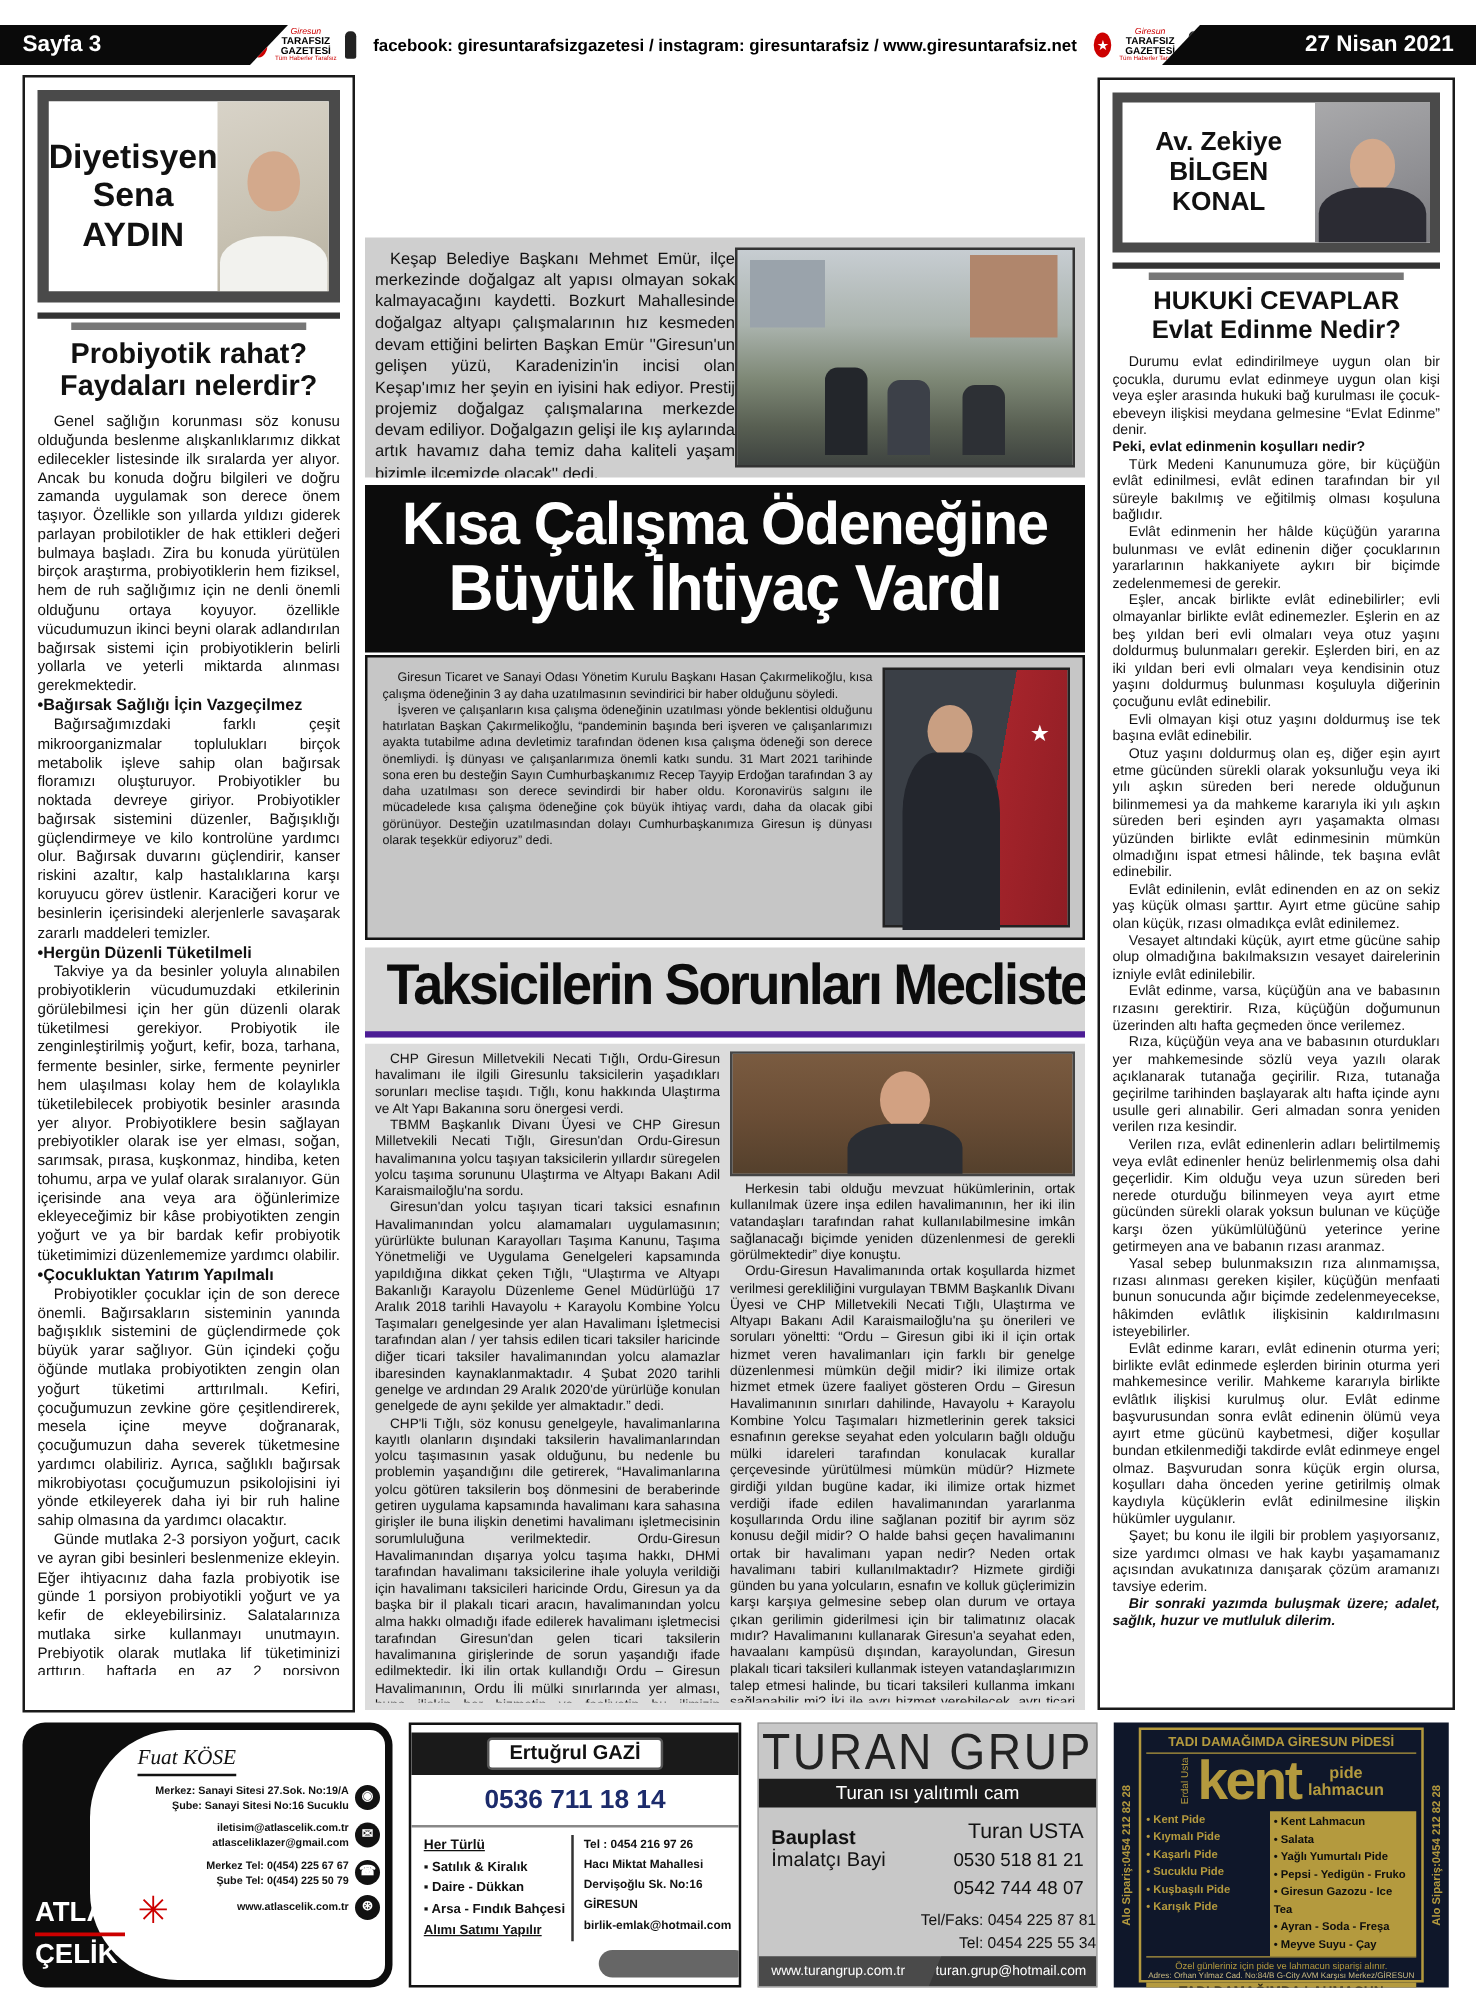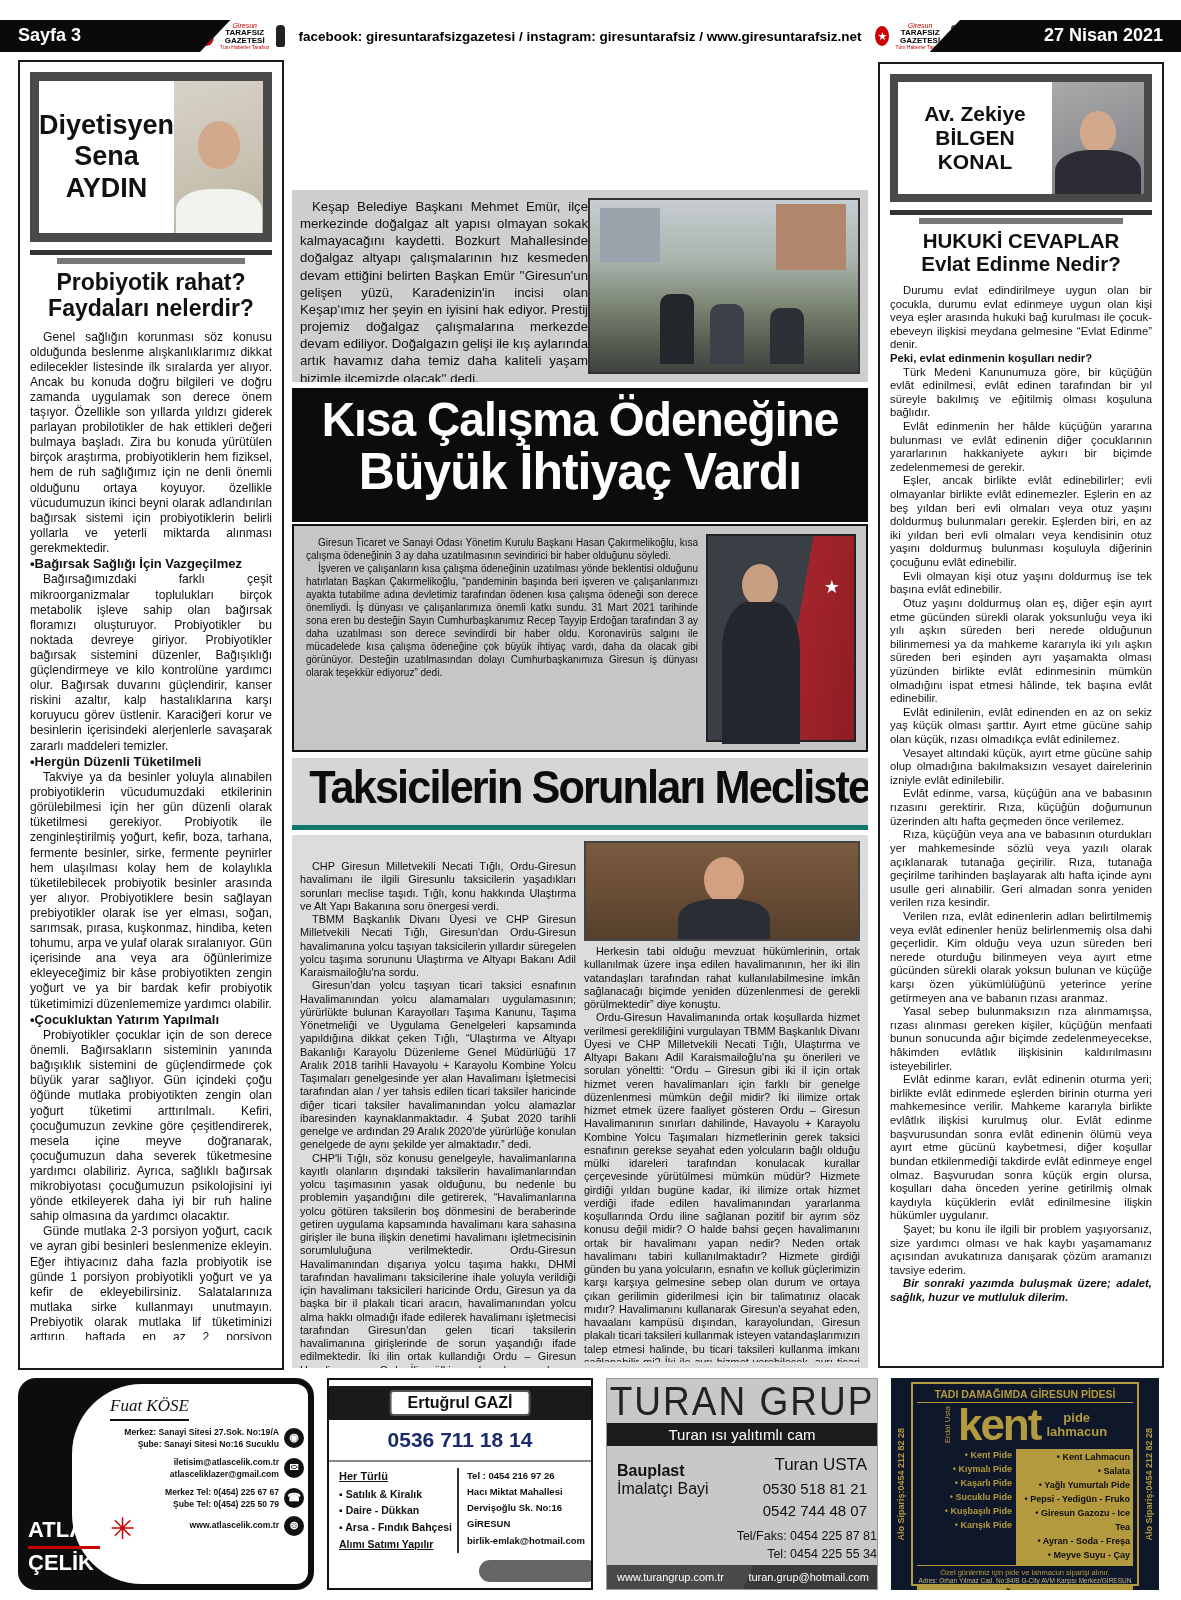--- a/index.html
+++ b/index.html
@@ -57,39 +57,39 @@
   .closing { font-weight:bold; font-style:italic; }
   
   .banner { position:absolute; left:292px; width:576px; color:#fff; text-align:center; overflow:hidden; }
   .banner .bl { font-weight:bold; white-space:nowrap; letter-spacing:-1px; }
   #ban1 { top:62px; height:126px; background:#3f3f3f; padding-top:2px; }
   #ban1 .l1 { font-size:44px; transform:scaleX(.97); }
   #ban1 .l2 { font-size:54px; margin-top:-8px; transform:scaleX(.98); }
   #ban2 { top:388px; height:134px; background:#0c0c0c; padding-top:4px; }
   #ban2 .l1 { font-size:48px; transform:scaleX(.96); }
   #ban2 .l2 { font-size:52px; margin-top:-6px; transform:scaleX(.96); }
-  #ban3 { top:758px; height:72px; background:#d6d6d6; color:#0c0c0c; border-bottom:5px solid #0f766e; }
+  #ban3 { top:758px; height:72px; background:#d6d6d6; color:#0c0c0c; border-bottom:5px solid #4c1d95; }
   #ban3 .l1 { font-size:46px; letter-spacing:-2px; transform:scaleX(.94); margin-top:2px; }
   .storybox { position:absolute; left:292px; width:576px; overflow:hidden; }
   #story1 { top:190px; height:192px; background:#cfcfcf; padding:8px; }
   #story1 .txt { width:288px; font-size:13.2px; line-height:1.3; text-align:justify; }
   #story1 .photo { position:absolute; right:8px; top:8px; width:272px; height:176px; border:2px solid #333;
     background:linear-gradient(180deg,#c7cdd2 0%,#aab3ad 35%,#7e8876 60%,#585f52 82%,#3e4340 100%); }
   #story1 .bldg { position:absolute; background:#9aa3ab; }
   #story1 .fig { position:absolute; bottom:8px; width:34px; height:70px; border-radius:10px 10px 0 0; background:#23262b; }
   #story2 { top:524px; height:228px; background:#c6c6c6; border:2px solid #111; padding:10px 12px; }
   #story2 .txt { width:392px; font-size:10px; line-height:1.3; text-align:justify; }
   #story2 .photo { position:absolute; right:10px; top:8px; width:150px; height:208px; border:2px solid #222;
     background:linear-gradient(100deg,#3a3f46 0%,#3a3f46 58%,#a5242b 58%,#8e1d24 100%); }
   #story2 .face2 { position:absolute; left:34px; top:28px; width:36px; height:42px; border-radius:50%; background:#c99f82; }
   #story2 .suit { position:absolute; left:14px; top:66px; width:78px; height:142px; border-radius:34% 34% 0 0; background:#23262d; }
   #story2 .star { position:absolute; right:14px; top:40px; color:#fff; font-size:18px; }
   #story3 { top:835px; height:533px; background:#dcdcdc; padding:6px 8px; }
   .taksicol { position:absolute; top:6px; width:276px; font-size:10.9px; line-height:1.215; text-align:justify; overflow:hidden; height:521px; }
-  #taksi1 { left:8px;margin-top:19px; }
+  #taksi1 { left:8px; }
   #taksi2 { left:292px; }
   #taksi2 .photo { width:276px; height:100px; border:2px solid #444; margin-bottom:4px; position:relative;
     background:linear-gradient(180deg,#7a5b40 0%,#6b4e36 50%,#54402c 100%); overflow:hidden; }
   #taksi2 .face3 { position:absolute; left:118px; top:14px; width:40px; height:46px; border-radius:50%; background:#d2a182; }
   #taksi2 .suit3 { position:absolute; left:92px; top:56px; width:92px; height:48px; border-radius:40% 40% 0 0; background:#2a2d33; }
   .storybox p, .taksicol p { text-indent:12px; margin:0; }
   
   .ads { position:absolute; left:18px; top:1378px; width:1145px; height:212px; display:flex; gap:13px; }
   .ad { position:relative; overflow:hidden; }
   
@@ -133,21 +133,21 @@
   #ad-kent { width:268px; background:#0f172a; color:#b49a3e; padding:4px 20px; }
   #ad-kent .vstrip { position:absolute; top:0; bottom:0; width:20px; display:flex; align-items:center; justify-content:center; }
   #ad-kent .vstrip.left { left:0; } #ad-kent .vstrip.right { right:0; }
   #ad-kent .vtext { writing-mode:vertical-rl; transform:rotate(180deg); font-size:9px; font-weight:bold; white-space:nowrap; }
   #ad-kent .kin { border:2px solid #b49a3e; height:100%; padding:2px 4px; display:flex; flex-direction:column; }
   #ad-kent .ktop { text-align:center; font-size:10.5px; font-weight:bold; border-bottom:1px solid #b49a3e; padding:2px 0; }
   #ad-kent .kbrandrow { display:flex; align-items:center; justify-content:center; gap:6px; }
   #ad-kent .erdal { writing-mode:vertical-rl; transform:rotate(180deg); font-size:8px; }
   #ad-kent .kword { font-size:44px; font-weight:bold; line-height:1; letter-spacing:-2px; }
   #ad-kent .ksub { font-size:13px; font-weight:bold; line-height:1.1; text-align:center; }
-  #ad-kent .kmenu { display:flex; gap:4px; margin-top:2px; flex:1;text-align:right; }
+  #ad-kent .kmenu { display:flex; gap:4px; margin-top:2px; flex:1; }
   #ad-kent .kmenu ul { list-style:none; font-size:9px; font-weight:bold; line-height:1.55; }
   #ad-kent .kmenu .ml { width:44%; }
   #ad-kent .kmenu .ml li::before { content:"• "; }
   #ad-kent .kmenu .mr { flex:1; background:#b49a3e; color:#0d0d0d; padding:2px 3px; }
   #ad-kent .kmenu .mr li::before { content:"• "; }
   #ad-kent .knote { font-size:7.5px; text-align:center; border-top:1px solid #b49a3e; padding-top:2px; }
   #ad-kent .kaddr { font-size:6.5px; text-align:center; color:#cdbd82; }
   #ad-kent .kbottom { background:#b49a3e; color:#0d0d0d; text-align:center; font-weight:bold; font-size:11px; margin-top:2px; padding:2px 0; }
 </style>
 </head>

